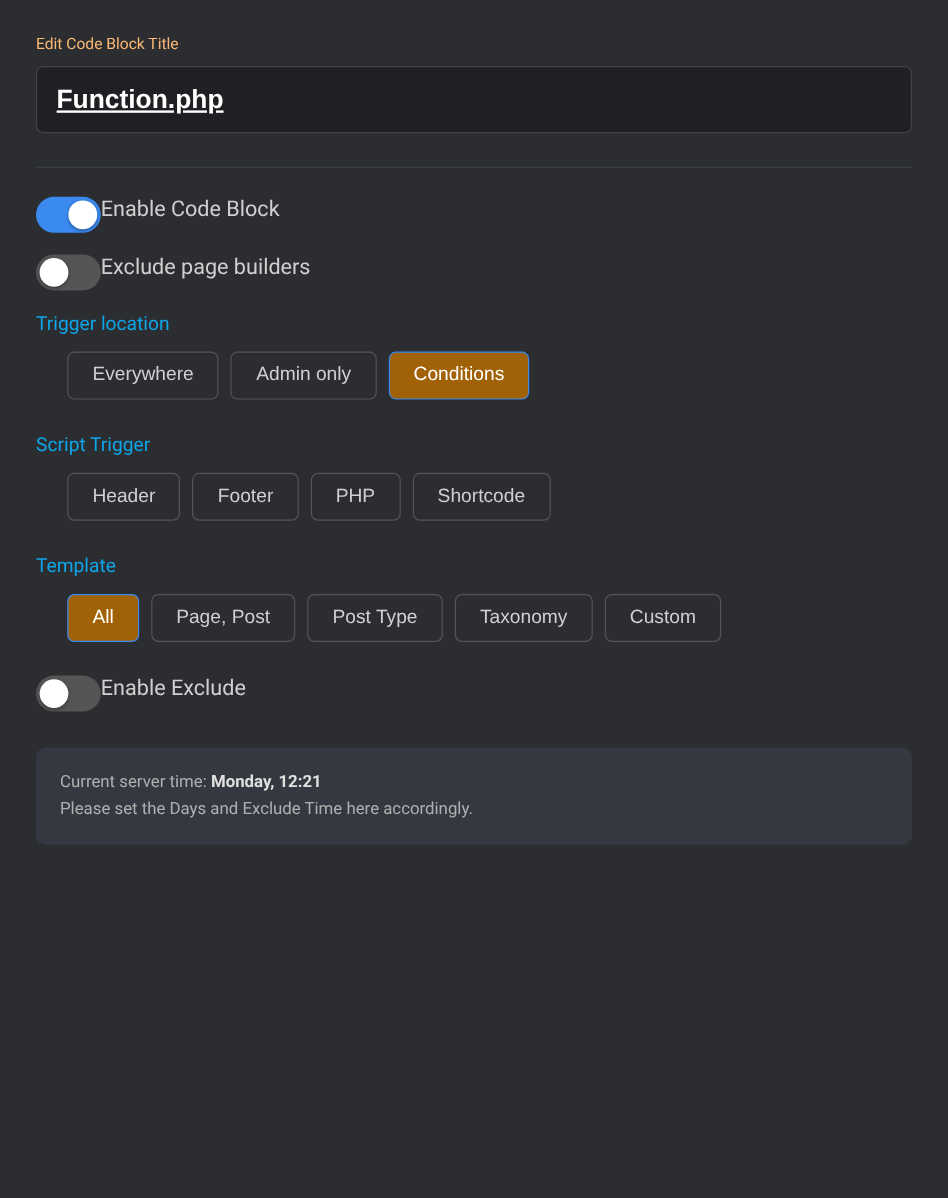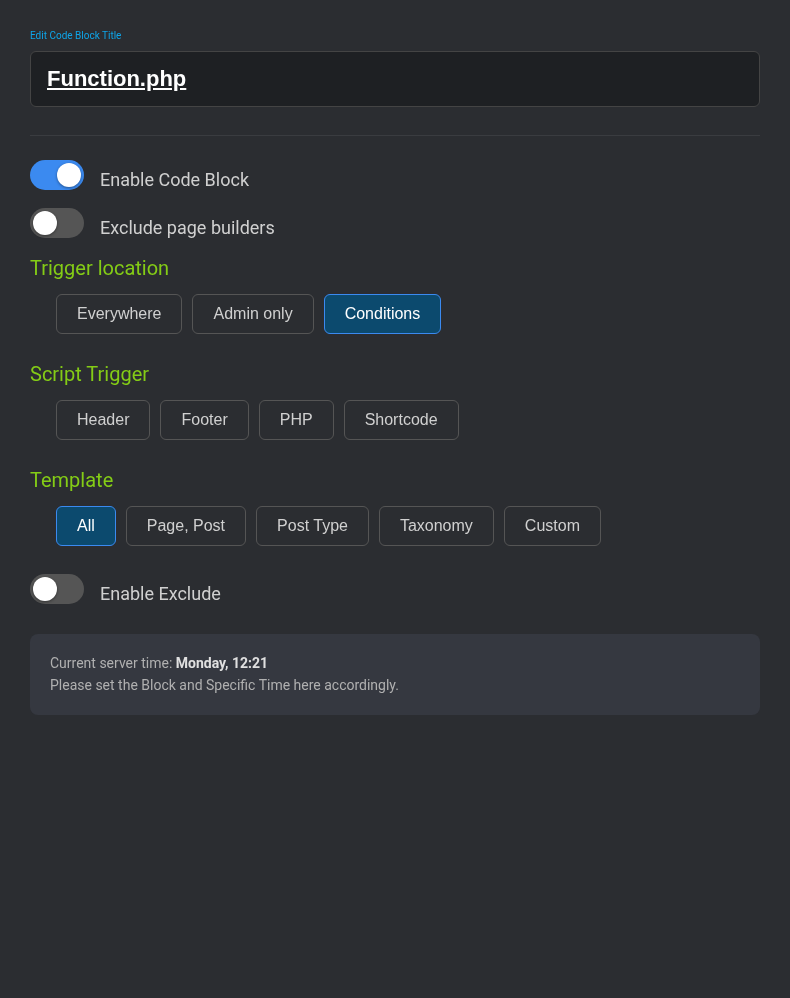--- a/index.html
+++ b/index.html
@@ -11,22 +11,22 @@
     body {
       background-color: #2b2d31;
       font-family: -apple-system, BlinkMacSystemFont, "Segoe UI", Roboto, sans-serif;
       color: #e0e0e0;
       width: 790px;
       min-height: 998px;
       padding: 30px 30px;
     }
 
     .section-label {
-      font-size: 10px;
-      color: #0ea5e9;
+      font-size: 13px;
+      color: #fdba74;
       margin-bottom: 10px;
     }
 
     .title-input {
       width: 100%;
       background-color: #1e2023;
       border: 1.5px solid #444;
       border-radius: 6px;
       padding: 14px 16px;
       font-size: 22px;
@@ -37,22 +37,21 @@
     }
 
     .divider {
       border: none;
       border-top: 1px solid #3a3c40;
       margin: 24px 0;
     }
 
     .toggle-row {
       display: flex;
-      align-items: flex-end;
-      gap: 16px;
+      align-items: flex-start;
       margin-bottom: 18px;
     }
 
     .toggle-label {
       font-size: 18px;
       color: #d0d0d0;
     }
 
     
     .toggle {
@@ -91,22 +90,22 @@
 
     .toggle-track.on .toggle-thumb {
       left: 27px;
     }
 
     .toggle-track.off .toggle-thumb {
       left: 3px;
     }
 
     .section-title {
-      font-size: 20px;
-      color: #84cc16;
+      font-size: 16px;
+      color: #0ea5e9;
       margin-bottom: 14px;
       margin-top: 6px;
     }
 
     .button-group {
       display: flex;
       flex-wrap: wrap;
       gap: 10px;
       margin-bottom: 8px;
       margin-left: 26px;
@@ -117,21 +116,21 @@
       border-radius: 6px;
       border: 1.5px solid #555;
       background: transparent;
       color: #d0d0d0;
       font-size: 16px;
       cursor: pointer;
       transition: background 0.15s, border-color 0.15s;
     }
 
     .btn.active {
-      background-color: #0c4a6e;
+      background-color: #a16207;
       border-color: #3b8af0;
       color: #fff;
     }
 
     .section-group {
       margin-bottom: 28px;
     }
 
     .info-box {
       background-color: #353840;
@@ -216,14 +215,14 @@
       <div class="toggle-thumb"></div>
     </div>
   </div>
   <span class="toggle-label">Enable Exclude</span>
 </div>
 
 <div class="info-box">
   <p class="info-box-text">
     <span>Current server time: </span><strong>Monday, 12:21</strong>
   </p>
-  <p class="info-box-text">Please set the Block and Specific Time here accordingly.</p>
+  <p class="info-box-text">Please set the Days and Exclude Time here accordingly.</p>
 </div>
 
 </body></html>

